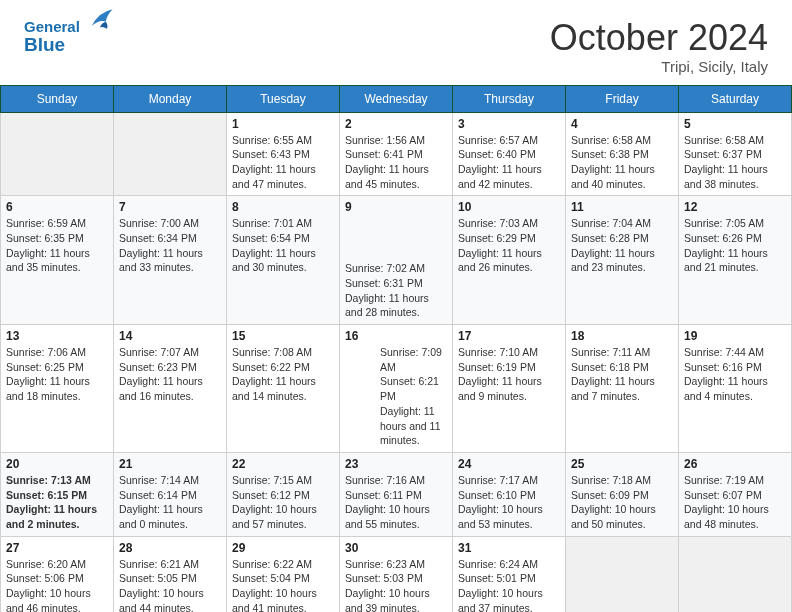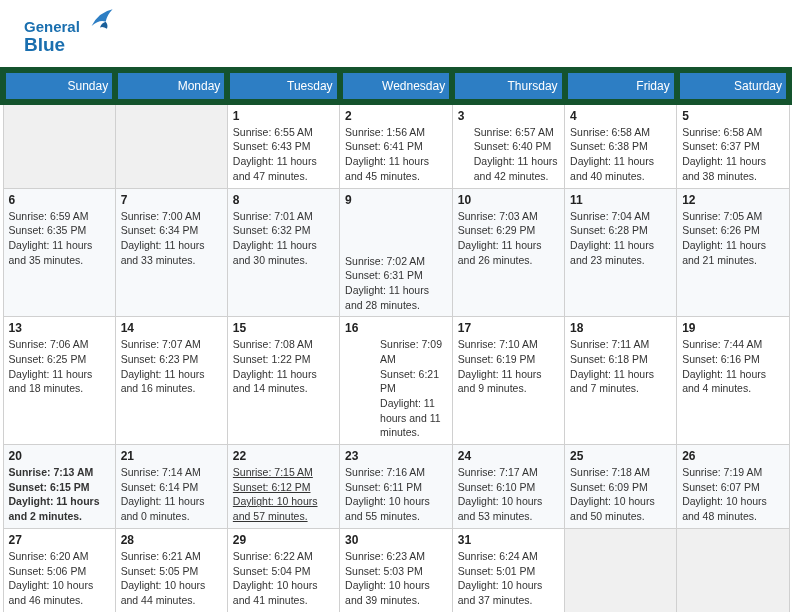--- a/index.html
+++ b/index.html
@@ -50,24 +50,24 @@
     }
     .calendar {
       width: 100%;
       border-collapse: collapse;
       font-size: 11px;
     }
     .calendar thead th {
       background-color: #2d7ec4;
       color: #fff;
       padding: 6px 4px;
-      text-align: right;
+      text-align: center;
       font-size: 12px;
       font-weight: normal;
-      border: 6px solid #14532d;
+      border: 1px solid #14532d;
     }
     .calendar tbody td {
       vertical-align: top;
       padding: 4px 5px;
       border: 1px solid #d0d0d0;
       width: 113px;
       min-height: 80px;
       background: #fff;
     }
     .calendar tbody tr:nth-child(even) td {
@@ -99,20 +99,24 @@
         <svg class="logo-bird" viewBox="0 0 40 36" fill="none" xmlns="http://www.w3.org/2000/svg" style="display:inline-block;vertical-align:middle;margin-left:2px;margin-top:-18px;">
           <path d="M8 28 Q18 8 38 4 Q30 12 28 22 Q20 18 8 28Z" fill="#2d7ec4"></path>
           <path d="M28 22 Q32 26 30 32 Q24 28 20 30 Q22 24 28 22Z" fill="#1a5f9a"></path>
         </svg>
       </div>
       <div class="logo-text" style="color:#2d7ec4;font-weight:bold;font-size:19px;margin-top:-2px;">
         <span>Blue</span>
       </div>
     </div>
   </div>
+  <div class="title-section">
+    <div class="month-title">October 2024</div>
+    <div class="location">Tripi, Sicily, Italy</div>
+  </div>
 </div>
 
 <table class="calendar">
   <thead>
     <tr>
     <th>Sunday</th>
         <th>Monday</th>
         <th>Tuesday</th>
         <th>Wednesday</th>
         <th>Thursday</th>
@@ -131,21 +135,21 @@
 Daylight: 11 hours and 47 minutes.</div>
         </td>
         <td>
           <div class="day-number">2</div>
           <div class="day-info" style="white-space: pre-line;">Sunrise: 1:56 AM
 Sunset: 6:41 PM
 Daylight: 11 hours and 45 minutes.</div>
         </td>
         <td>
           <div class="day-number">3</div>
-          <div class="day-info" style="white-space: pre-line; margin-left: 16px;">Sunrise: 6:57 AM
+          <div class="day-info" style="white-space: pre-line;">Sunrise: 6:57 AM
 Sunset: 6:40 PM
 Daylight: 11 hours and 42 minutes.</div>
         </td>
         <td>
           <div class="day-number">4</div>
           <div class="day-info" style="white-space: pre-line;">Sunrise: 6:58 AM
 Sunset: 6:38 PM
 Daylight: 11 hours and 40 minutes.</div>
         </td>
         <td>
@@ -164,21 +168,21 @@
         </td>
         <td>
           <div class="day-number">7</div>
           <div class="day-info" style="white-space: pre-line;">Sunrise: 7:00 AM
 Sunset: 6:34 PM
 Daylight: 11 hours and 33 minutes.</div>
         </td>
         <td>
           <div class="day-number">8</div>
           <div class="day-info" style="white-space: pre-line;">Sunrise: 7:01 AM
-Sunset: 6:32 PM
+Sunset: 6:54 PM
 Daylight: 11 hours and 30 minutes.</div>
         </td>
         <td>
           <div class="day-number">9</div>
           <div class="day-info" style="white-space: pre-line; margin-top: 47px;">Sunrise: 7:02 AM
 Sunset: 6:31 PM
 Daylight: 11 hours and 28 minutes.</div>
         </td>
         <td>
           <div class="day-number">10</div>
@@ -208,21 +212,21 @@
         </td>
         <td>
           <div class="day-number">14</div>
           <div class="day-info" style="white-space: pre-line;">Sunrise: 7:07 AM
 Sunset: 6:23 PM
 Daylight: 11 hours and 16 minutes.</div>
         </td>
         <td>
           <div class="day-number">15</div>
           <div class="day-info" style="white-space: pre-line;">Sunrise: 7:08 AM
-Sunset: 1:22 PM
+Sunset: 6:22 PM
 Daylight: 11 hours and 14 minutes.</div>
         </td>
         <td>
           <div class="day-number">16</div>
           <div class="day-info" style="white-space: pre-line; margin-left: 35px;">Sunrise: 7:09 AM
 Sunset: 6:21 PM
 Daylight: 11 hours and 11 minutes.</div>
         </td>
         <td>
           <div class="day-number">17</div>
@@ -251,21 +255,21 @@
 Daylight: 11 hours and 2 minutes.</div>
         </td>
         <td>
           <div class="day-number">21</div>
           <div class="day-info" style="white-space: pre-line;">Sunrise: 7:14 AM
 Sunset: 6:14 PM
 Daylight: 11 hours and 0 minutes.</div>
         </td>
         <td>
           <div class="day-number">22</div>
-          <div class="day-info" style="white-space: pre-line; text-decoration: underline;">Sunrise: 7:15 AM
+          <div class="day-info" style="white-space: pre-line;">Sunrise: 7:15 AM
 Sunset: 6:12 PM
 Daylight: 10 hours and 57 minutes.</div>
         </td>
         <td>
           <div class="day-number">23</div>
           <div class="day-info" style="white-space: pre-line;">Sunrise: 7:16 AM
 Sunset: 6:11 PM
 Daylight: 10 hours and 55 minutes.</div>
         </td>
         <td>

